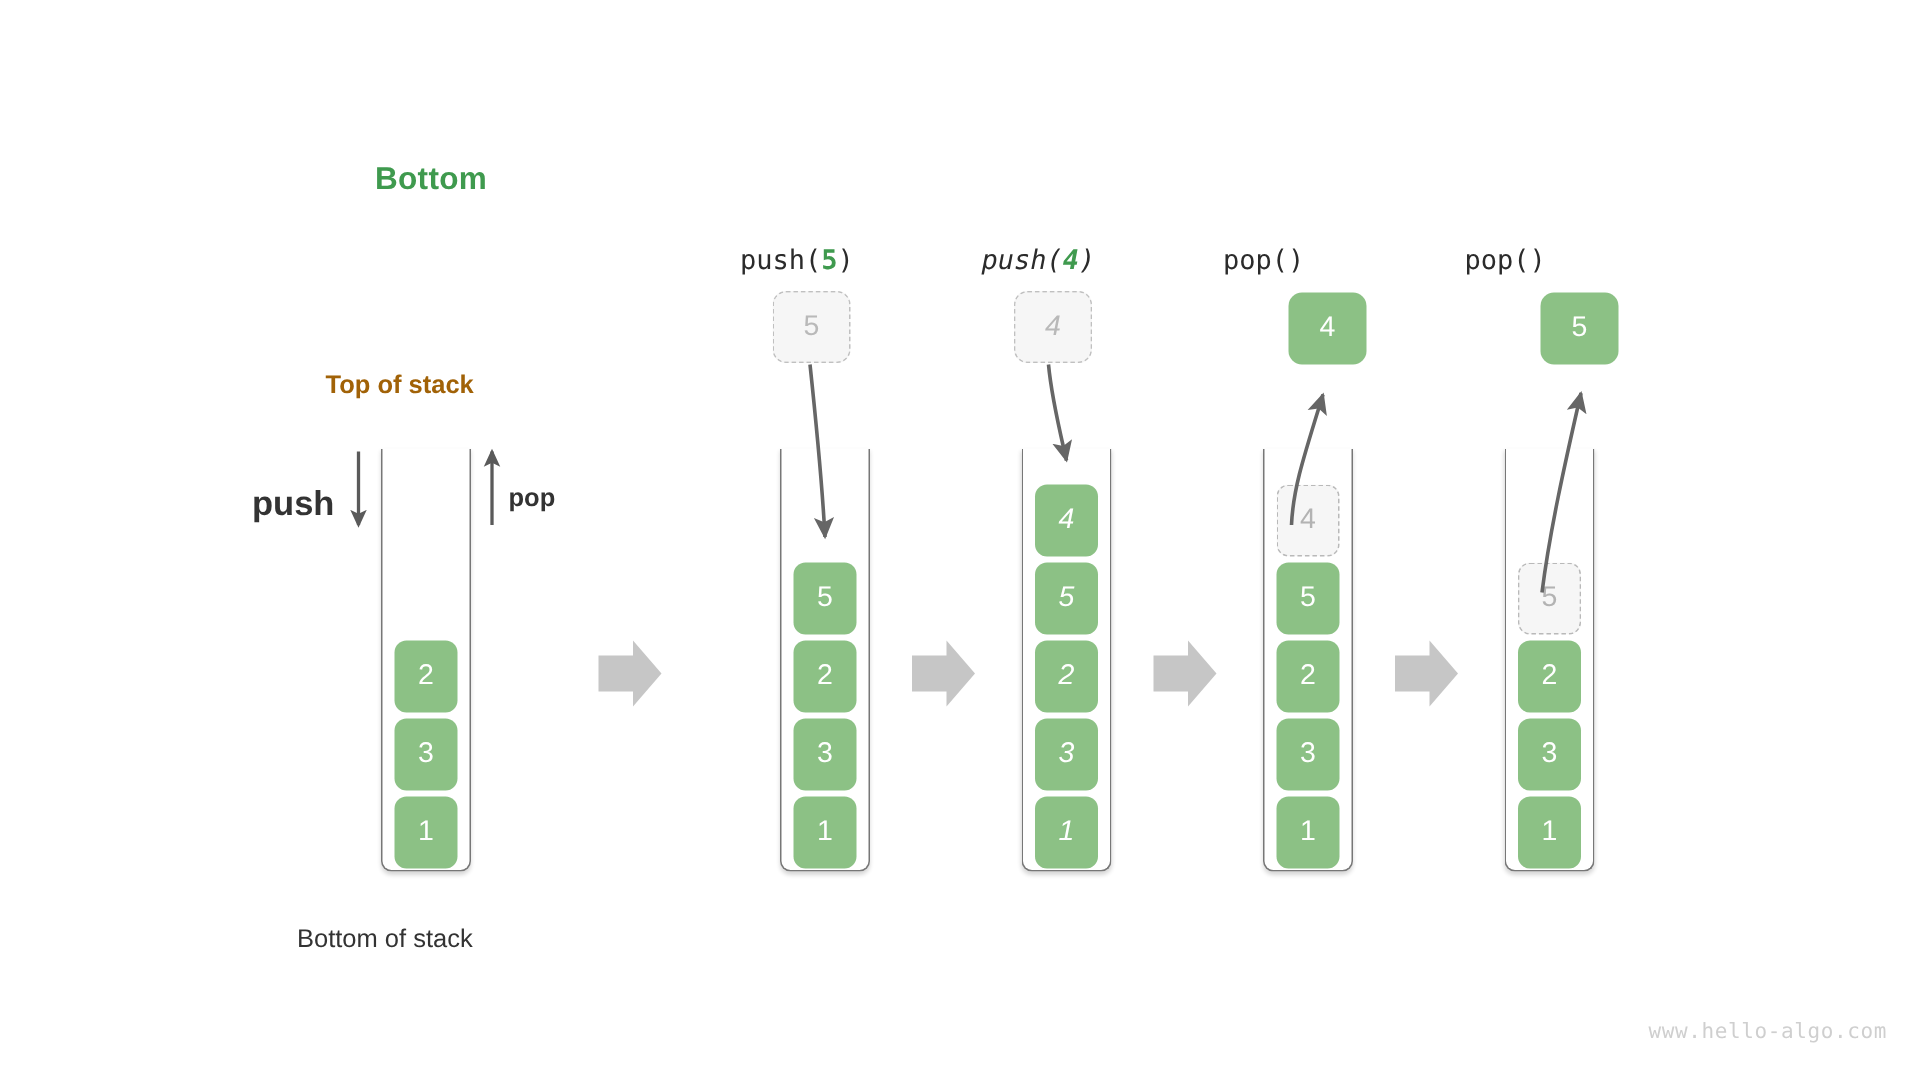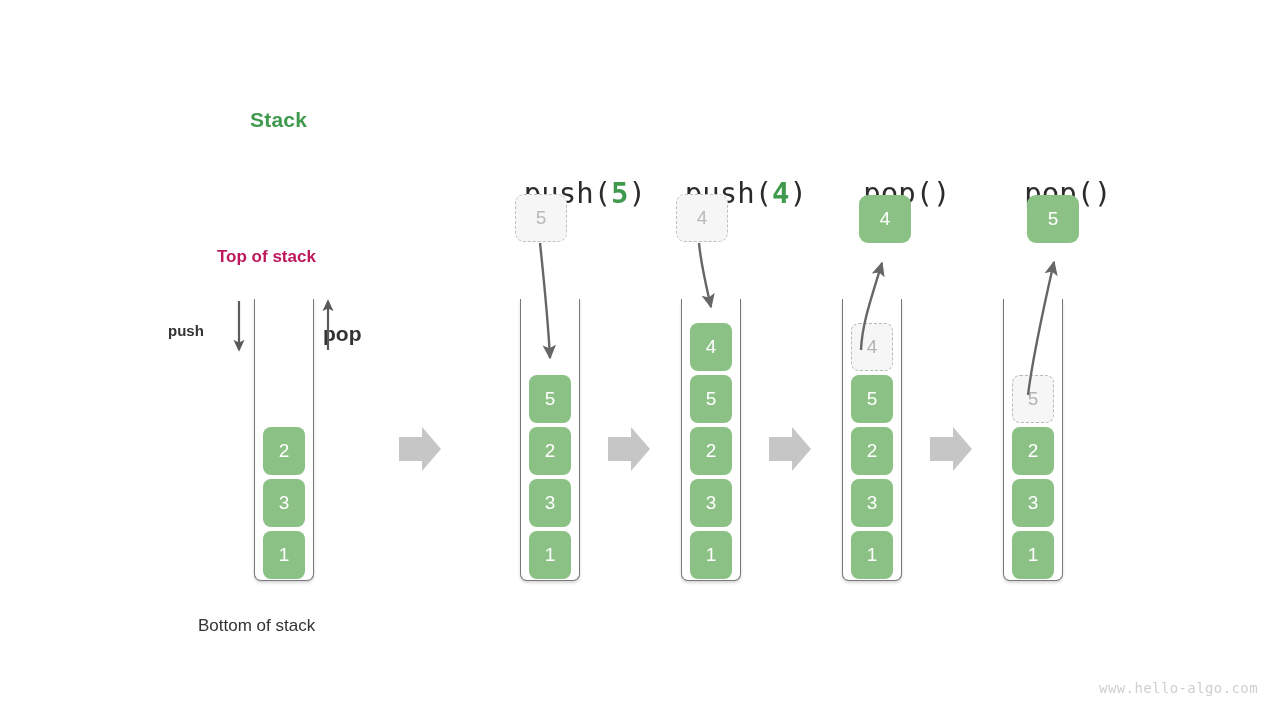--- a/index.html
+++ b/index.html
@@ -27,55 +27,54 @@
     letter-spacing: 0.2px;
   }
 
   
   #top-of-stack-label {
     position: absolute;
     left: 217px;
     top: 247px;
     font-size: 17px;
     font-weight: bold;
-    color: #be185d;
+    color: #a16207;
   }
   #bottom-of-stack-label {
     position: absolute;
     left: 198px;
     top: 616px;
     font-size: 17px;
     font-weight: normal;
     color: #333333;
   }
   #push-label {
     position: absolute;
     left: 168px;
     top: 322px;
-    font-size: 15px;
+    font-size: 23px;
     font-weight: bold;
     color: #333333;
   }
   #pop-label {
     position: absolute;
-    left: 323px;
+    left: 339px;
     top: 322px;
-    font-size: 21px;
+    font-size: 17px;
     font-weight: bold;
     color: #333333;
   }
 
   
   .col-header {
     position: absolute;
     top: 142px;
     width: 200px;
-    text-align: center;
     font-family: "DejaVu Sans Mono", "Liberation Mono", monospace;
-    font-size: 29px;
+    font-size: 18px;
     color: #2b2b2b;
     white-space: pre;
   }
   .col-header .arg { color: #3f9a4e; font-weight: bold; }
 
   
   .stack-col {
     position: absolute;
     top: 0;
     width: 200px;
@@ -167,21 +166,21 @@
     bottom: 24px;
     font-family: "DejaVu Sans Mono", "Liberation Mono", monospace;
     font-size: 14px;
     color: #cfcfcf;
     letter-spacing: 0.4px;
   }
 </style>
 </head>
 <body>
 
-<div id="stack-title">Stack</div>
+<div id="stack-title">Bottom</div>
 
 <div id="top-of-stack-label">Top of stack</div>
 <div id="bottom-of-stack-label">Bottom of stack</div>
 <div id="push-label">push</div>
 <div id="pop-label">pop</div>
 
 <div class="stack-col" style="left:184px;">
   <div class="container-u"></div>
   <div class="cells" id="base-cells" style="bottom:141px;">
       <div class="cell">2</div>
@@ -197,21 +196,21 @@
   <div class="container-u"></div>
   <div class="cells" id="col0-cells" style="bottom:141px;">
       <div class="cell">5</div>
       <div class="cell">2</div>
       <div class="cell">3</div>
       <div class="cell">1</div>
     </div>
   <div class="float-node ghost" id="col0-float" style="left:65px; top:194px;">5</div>
 </div>
 
-<div class="stack-col" style="left:611px;">
+<div class="stack-col" style="left:611px;font-style:italic;">
   <div class="col-header">
     <span>push(</span><span class="arg">4</span><span>)</span>
   </div>
   <div class="container-u"></div>
   <div class="cells" id="col1-cells" style="bottom:141px;">
       <div class="cell">4</div>
       <div class="cell">5</div>
       <div class="cell">2</div>
       <div class="cell">3</div>
       <div class="cell">1</div>

